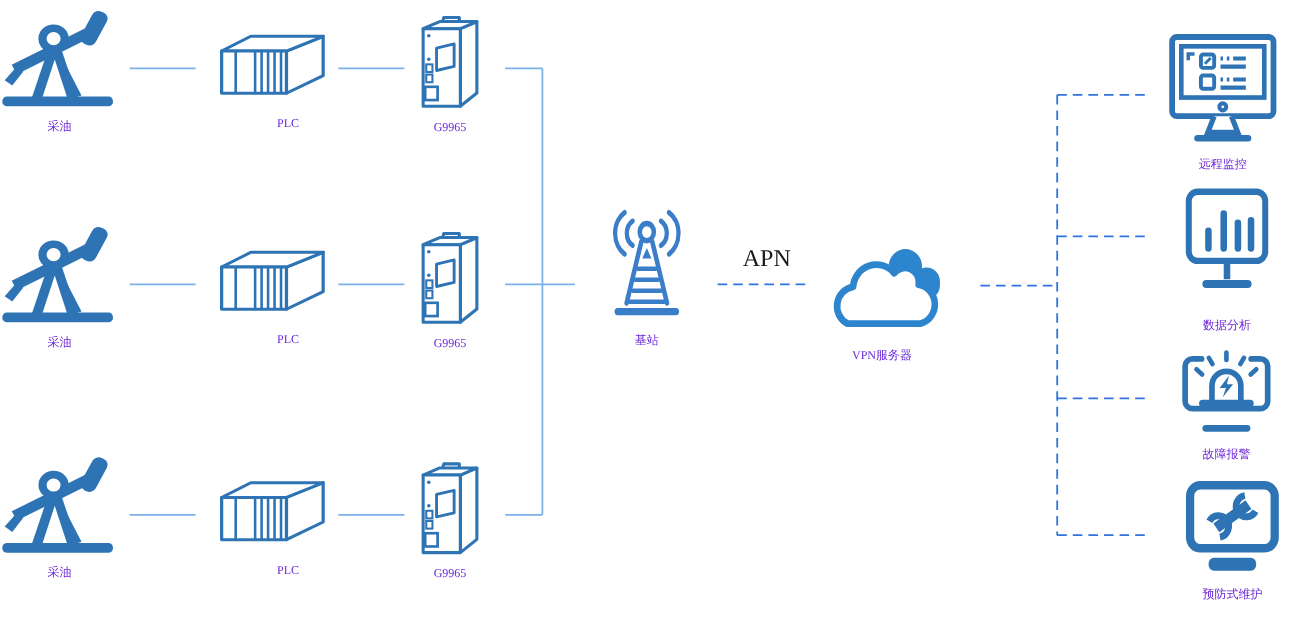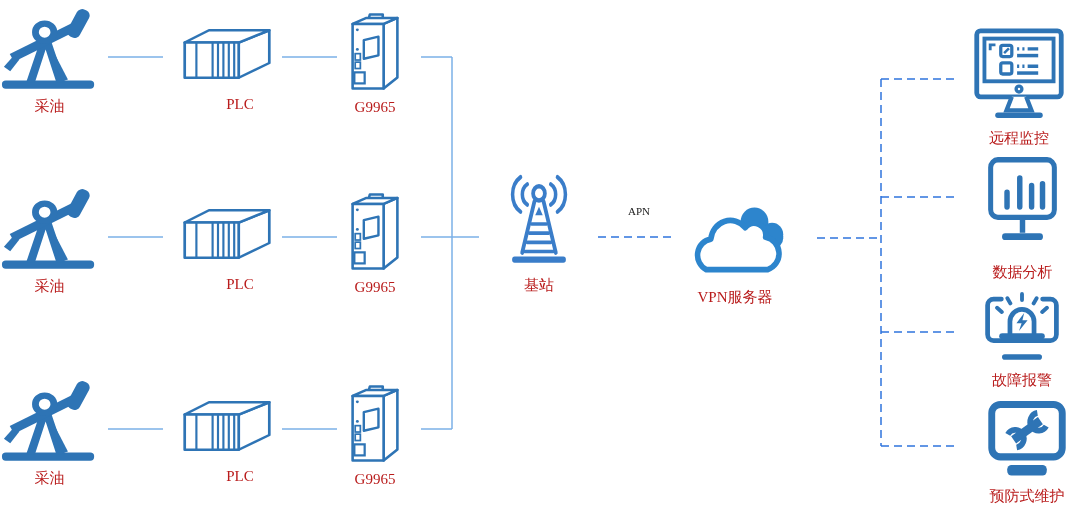--- a/index.html
+++ b/index.html
@@ -4,25 +4,25 @@
 <style>
   html,body{margin:0;padding:0;background:#fff;}
   .canvas{
     position:relative;width:1086px;height:516px;background:#ffffff;
     font-family:"Liberation Serif","DejaVu Serif",serif;overflow:hidden;
   }
   .wires{position:absolute;left:0;top:0;pointer-events:none;}
   .node{position:absolute;display:flex;flex-direction:column;align-items:center;}
   .node svg{display:block;}
   .lbl{
-    width:100%;text-align:center;font-size:15px;line-height:16px;color:#b91c1c;
+    width:100%;text-align:center;font-size:10px;line-height:16px;color:#6d28d9;
     white-space:nowrap;
   }
   .lbl-shift{transform:translateX(13px);}
-  .floatlbl{position:absolute;font-size:11px;color:#1a1a1a;text-align:center;}
+  .floatlbl{position:absolute;font-size:20px;color:#1a1a1a;text-align:center;}
 </style>
 </head>
 <body>
 
 <svg width="0" height="0" style="position:absolute" aria-hidden="true">
   <defs>
 
     <symbol id="sym-pump" viewBox="0 0 100 100" preserveAspectRatio="none">
       <g fill="#2e74b5" stroke="none">
         <rect x="1" y="84" width="95" height="9" rx="4"></rect>

